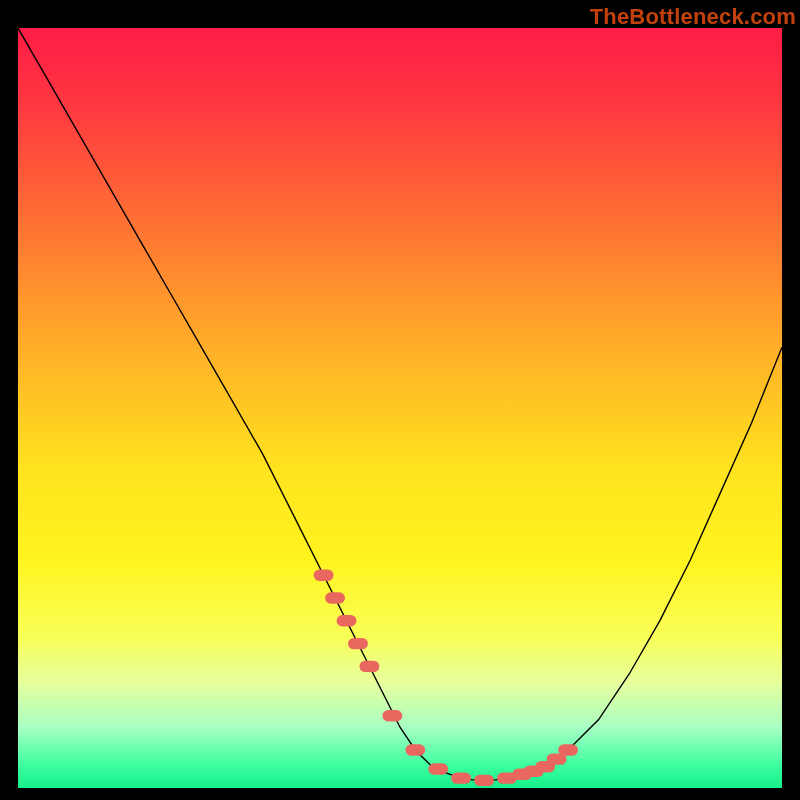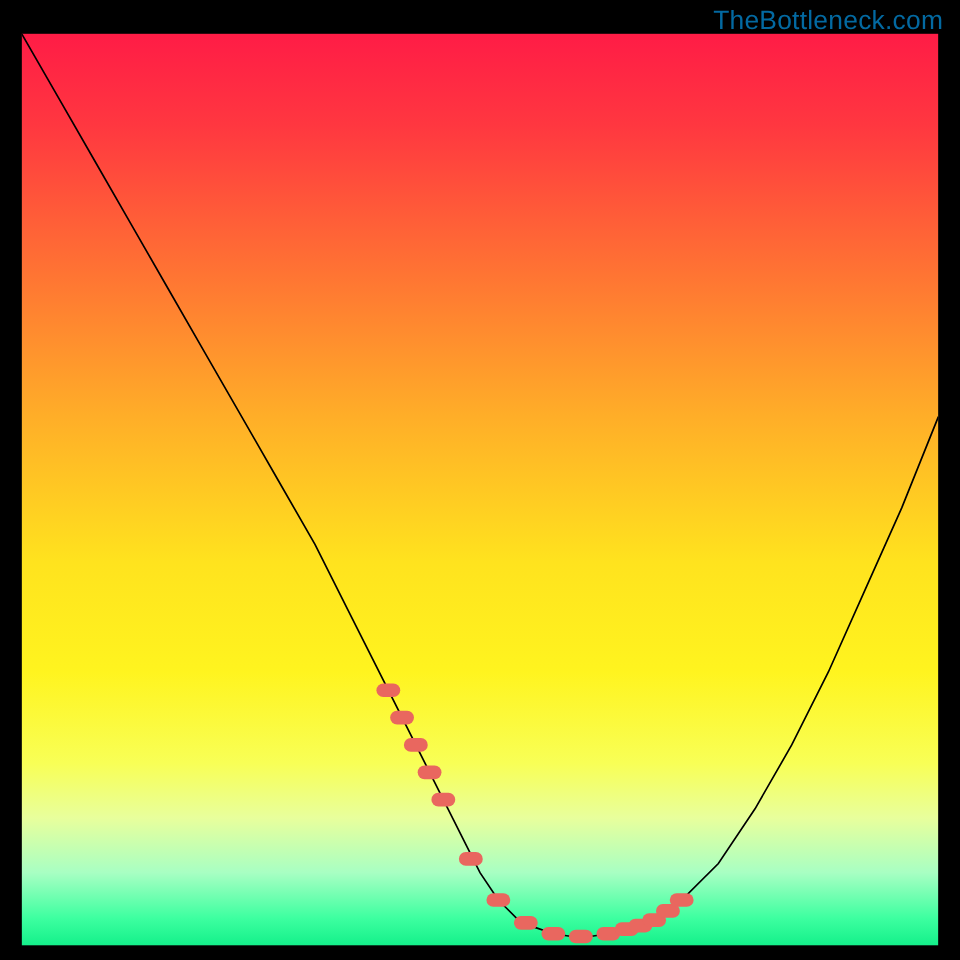--- a/index.html
+++ b/index.html
@@ -14,25 +14,25 @@
     position: absolute;
     left: 0;
     top: 0;
     width: 800px;
     height: 800px;
     background: #000;
   }
   .attribution {
     position: absolute;
     top: 4px;
-    right: 14px;
+    right: 4px;
     font-family: Arial, Helvetica, sans-serif;
     font-size: 22px;
-    font-weight: normal;
-    color: #0369a1;
+    font-weight: bold;
+    color: #c2410c;
     letter-spacing: 0.2px;
   }
   .plot {
     position: absolute;
     left: 18px;
     top: 28px;
     width: 764px;
     height: 760px;
   }
   .bg-gradient {

